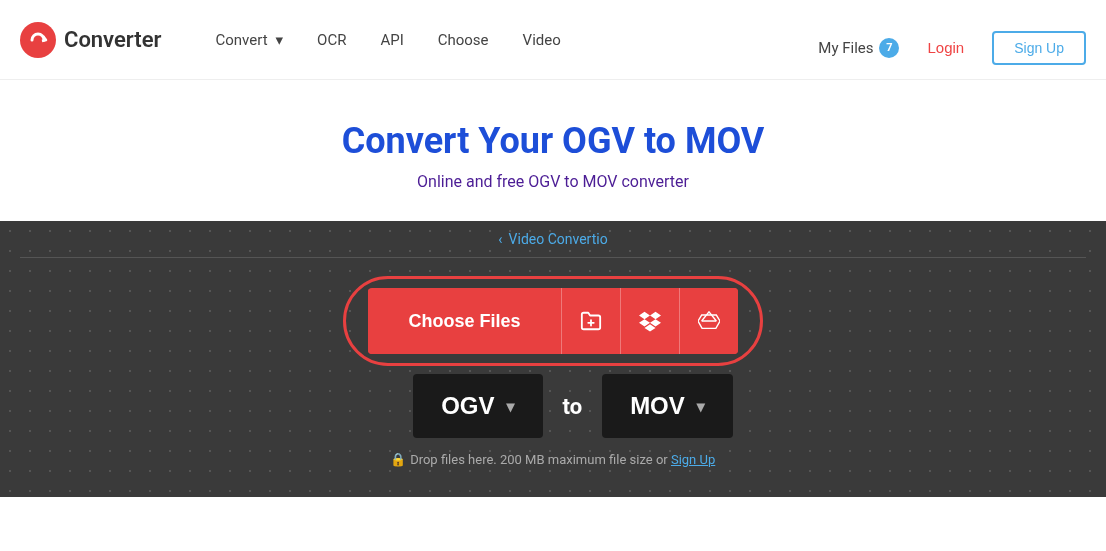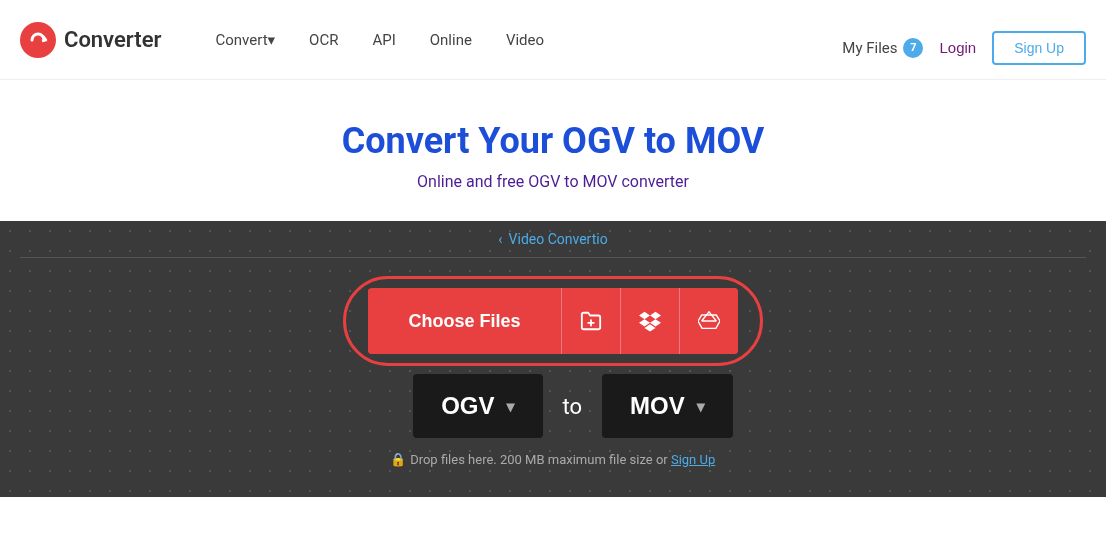--- a/index.html
+++ b/index.html
@@ -35,27 +35,27 @@
       gap: 6px;
       flex: 1;
     }
     .nav-item {
       padding: 8px 14px;
       color: #444;
       font-size: 15px;
       cursor: pointer;
       display: flex;
       align-items: center;
-      gap: 0;
+      gap: 8px;
       text-decoration: none;
     }
     .nav-right {
       display: flex;
       align-items: center;
-      gap: 16px;
+      gap: 28px;
       margin-top: 16px;
     }
     .my-files {
       display: flex;
       align-items: center;
       gap: 6px;
       color: #444;
       font-size: 15px;
       cursor: pointer;
     }
@@ -65,21 +65,21 @@
       border-radius: 50%;
       width: 20px;
       height: 20px;
       font-size: 11px;
       display: flex;
       align-items: center;
       justify-content: center;
       font-weight: bold;
     }
     .login-btn {
-      color: #701a75;
+      color: #ef4444;
       font-size: 15px;
       cursor: pointer;
       background: none;
       border: none;
     }
     .signup-btn {
       border: 2px solid #4CABE8;
       color: #4CABE8;
       background: none;
       border-radius: 4px;
@@ -201,21 +201,21 @@
       gap: 12px;
       min-width: 110px;
     }
     .format-btn .chevron {
       font-size: 16px;
       color: #aaa;
     }
     .to-text {
       color: #fff;
       font-size: 22px;
-      font-weight: 400;
+      font-weight: 700;
     }
 
     
     .drop-info {
       text-align: center;
       margin-top: 14px;
       color: #aaa;
       font-size: 13px;
     }
     .drop-info a {
@@ -240,21 +240,21 @@
       <span>Convert</span>
       <span>▾</span>
     </a>
     <a class="nav-item">
       <span>OCR</span>
     </a>
     <a class="nav-item">
       <span>API</span>
     </a>
     <a class="nav-item">
-      <span>Online</span>
+      <span>Choose</span>
     </a>
     <a class="nav-item">
       <span>Video</span>
     </a>
   </nav>
 
   <div class="nav-right">
     <div class="my-files">
       <span>My Files</span>
       <span class="badge">7</span>

